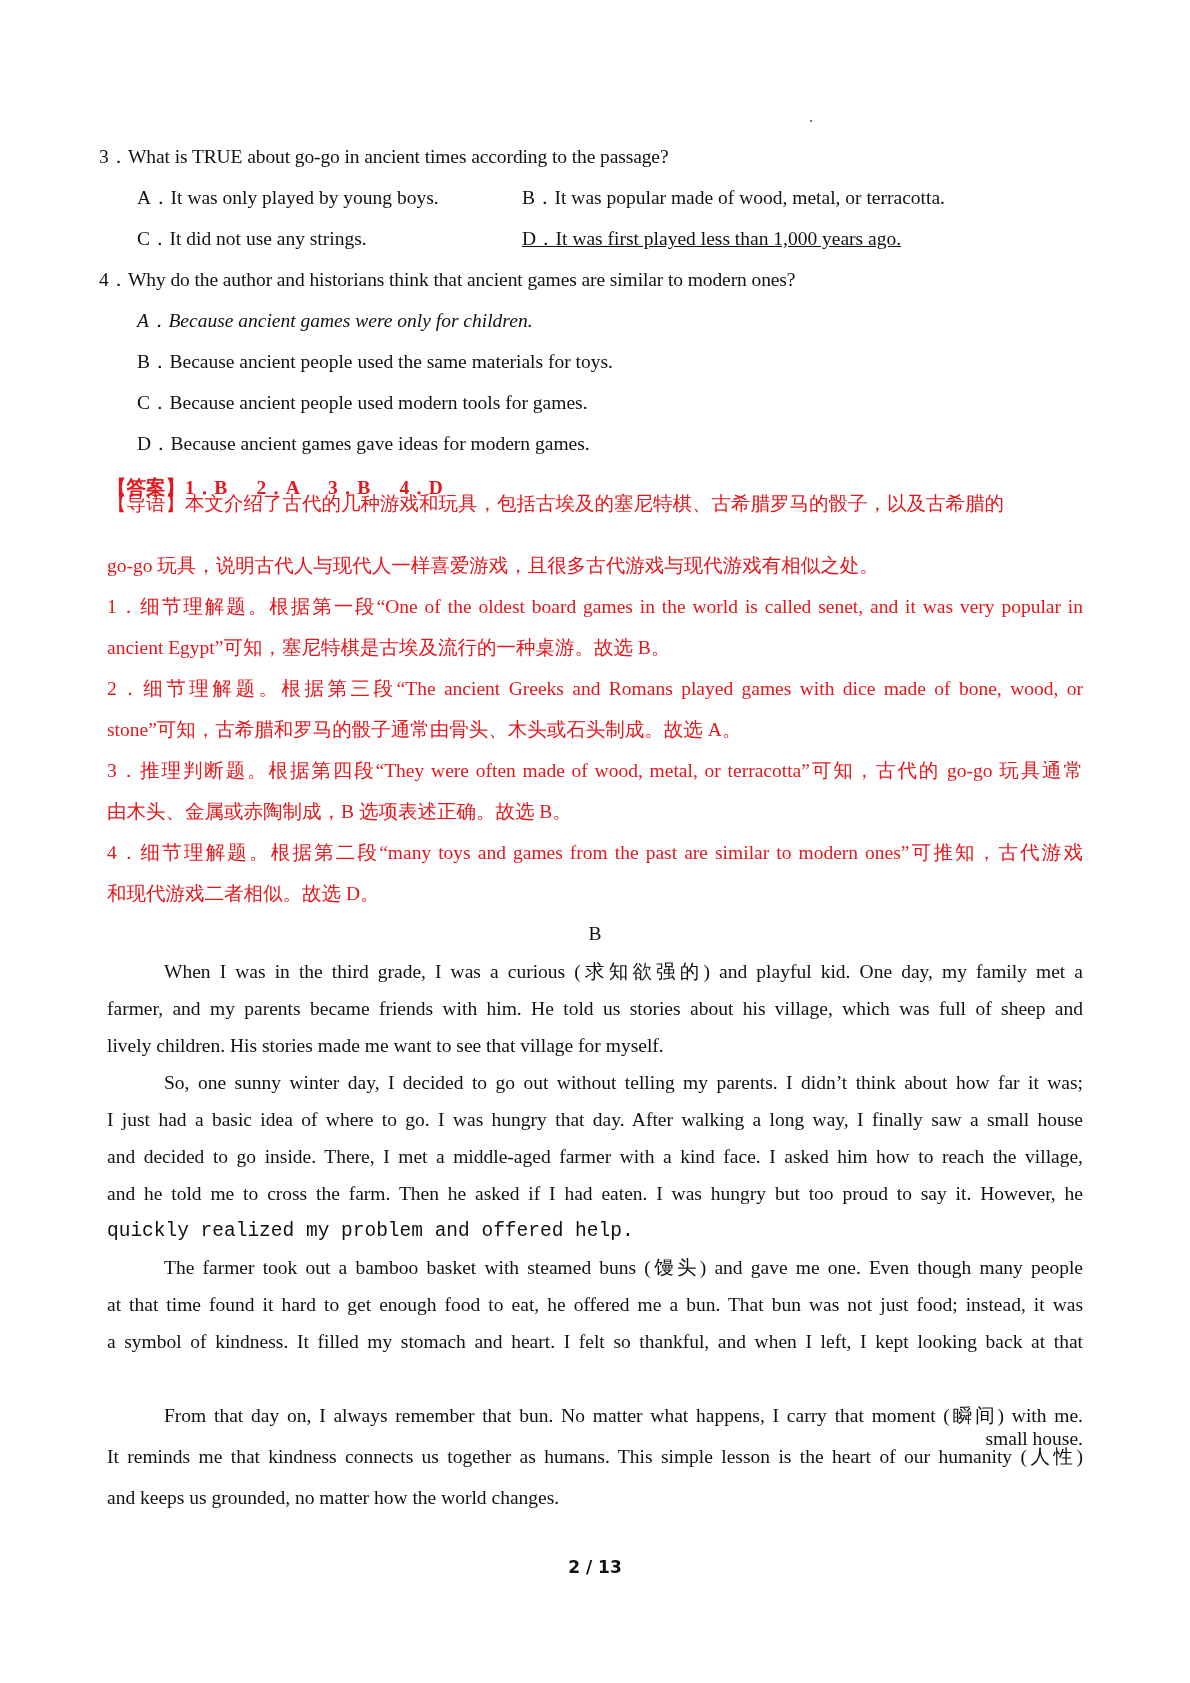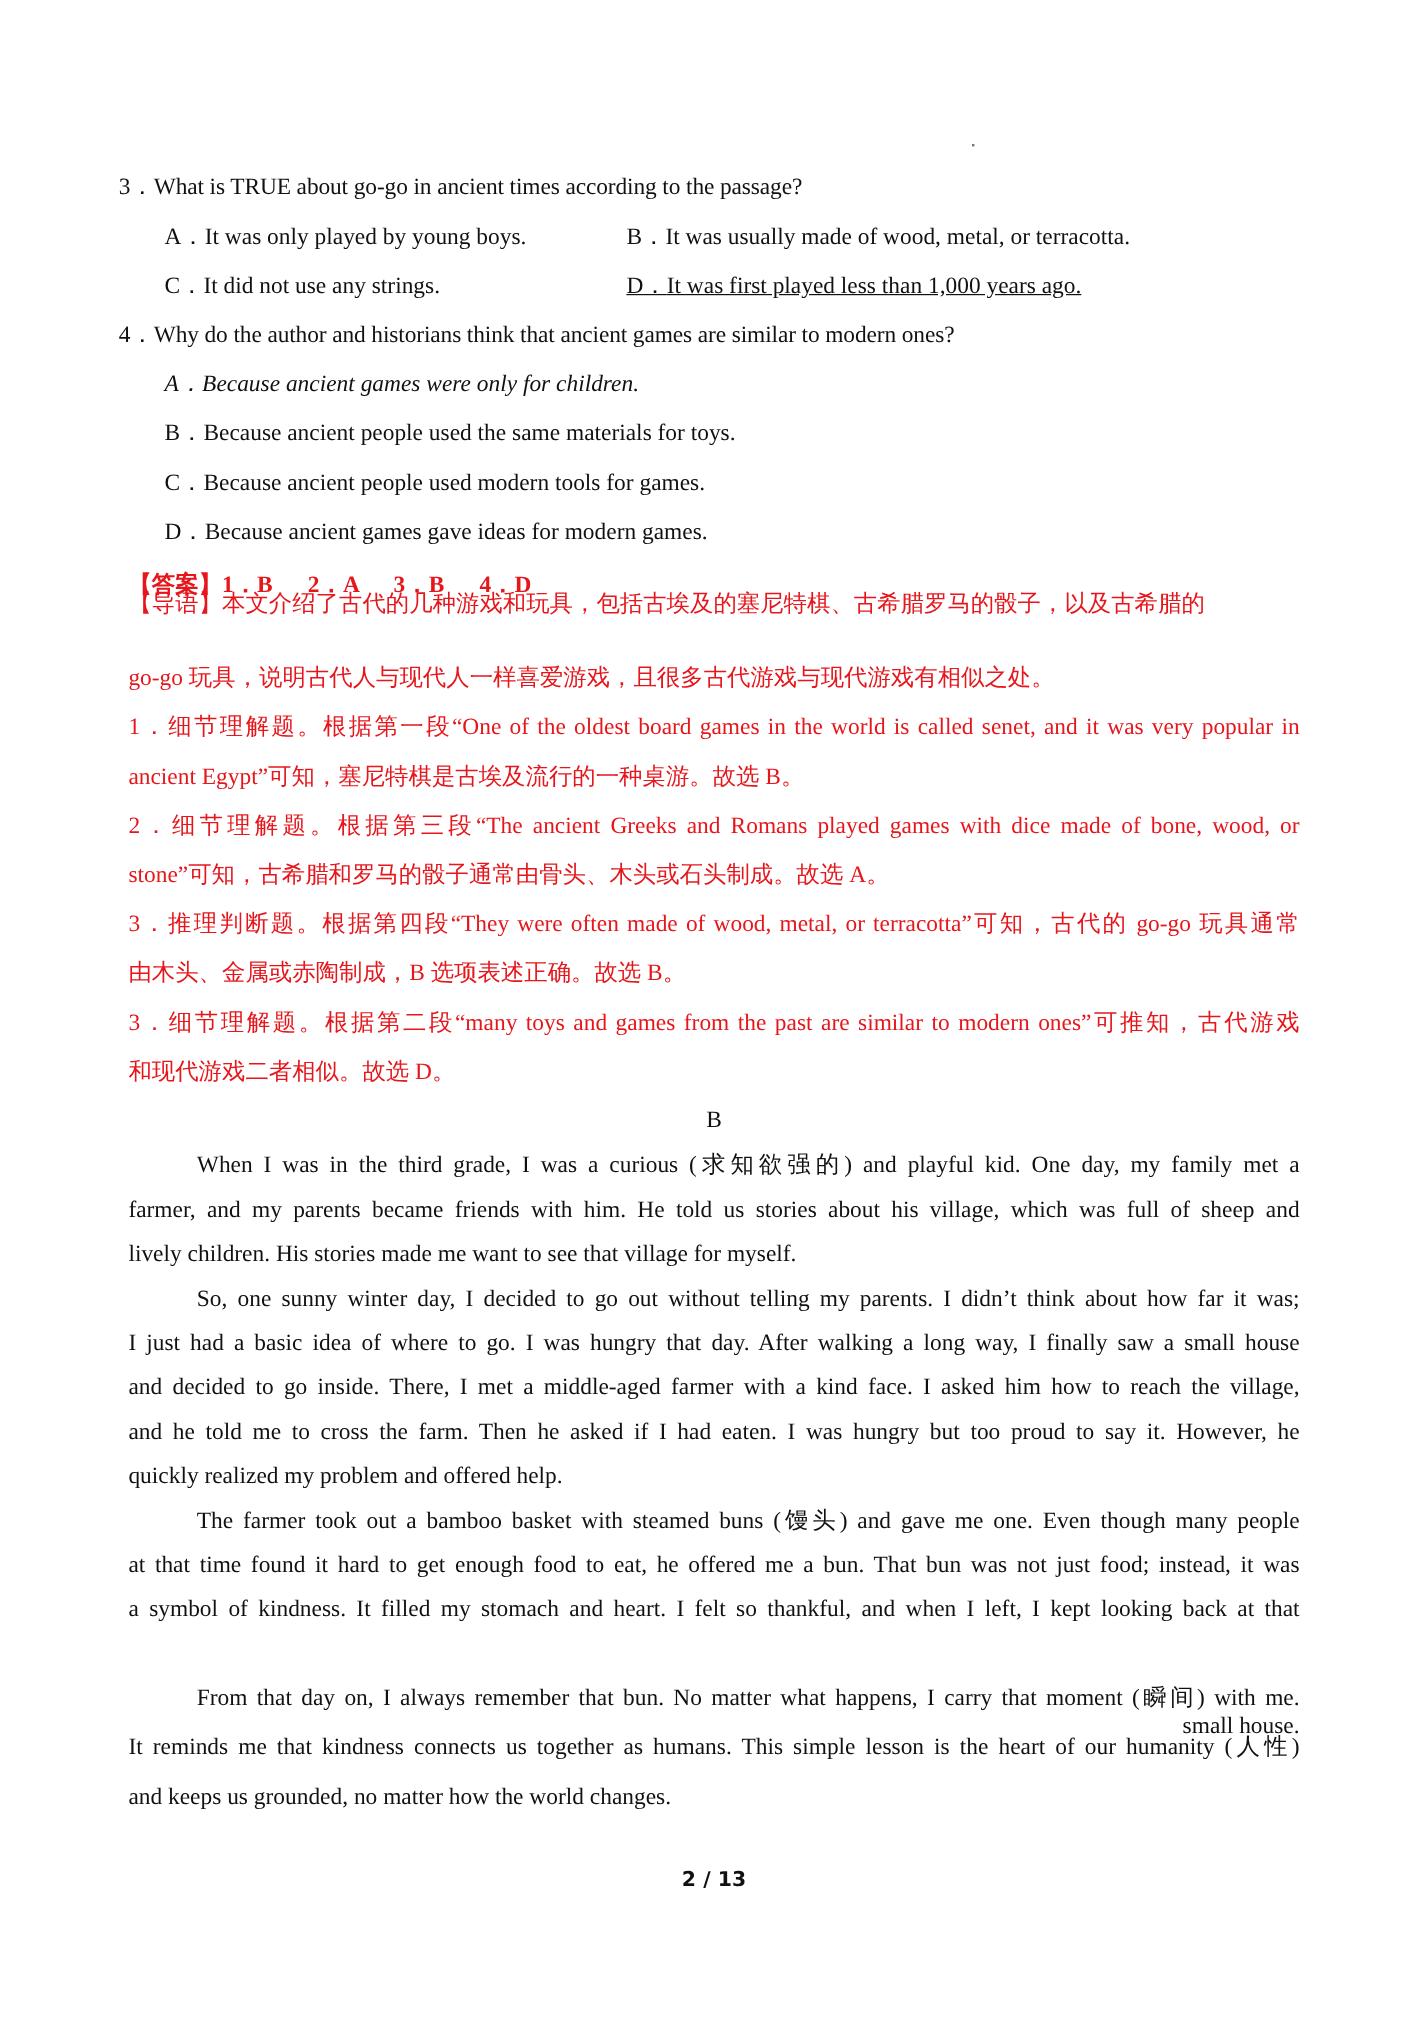--- a/index.html
+++ b/index.html
@@ -24,21 +24,21 @@
 <div class="page">
   <div class="mark"></div>
 
   <div class="line q" style="top:143px;left:99px;">
     <span>3．</span><span>What is TRUE about go-go in ancient times according to the passage?</span>
   </div>
   <div class="line opt" style="top:184px;width:380px;">
     <span>A．</span><span>It was only played by young boys.</span>
   </div>
   <div class="line opt2" style="top:184px;width:500px;">
-    <span>B．</span><span>It was usually made of wood, metal, or terracotta.</span>
+    <span>B．</span><span>It was popular made of wood, metal, or terracotta.</span>
   </div>
   <div class="line opt" style="top:225px;width:380px;">
     <span>C．</span><span>It did not use any strings.</span>
   </div>
   <div class="line opt2" style="top:225px;width:500px;text-decoration:underline;">
     <span>D．</span><span>It was first played less than 1,000 years ago.</span>
   </div>
 
   <div class="line q" style="top:266px;left:99px;">
     <span>4．</span><span>Why do the author and historians think that ancient games are similar to modern ones?</span>
@@ -64,34 +64,34 @@
     <span>【导语】</span><span>本文介绍了古代的几种游戏和玩具，包括古埃及的塞尼特棋、古希腊罗马的骰子，以及古希腊的</span>
   </div>
   <div class="line red" style="top:552px;">go-go 玩具，说明古代人与现代人一样喜爱游戏，且很多古代游戏与现代游戏有相似之处。</div>
 
   <div class="line red just" style="top:593px;">1．细节理解题。根据第一段“One of the oldest board games in the world is called senet, and it was very popular in</div>
   <div class="line red" style="top:634px;font-family:Liberation Serif, serif;">ancient Egypt”可知，塞尼特棋是古埃及流行的一种桌游。故选 B。</div>
   <div class="line red just" style="top:675px;">2．细节理解题。根据第三段“The ancient Greeks and Romans played games with dice made of bone, wood, or</div>
   <div class="line red" style="top:716px;">stone”可知，古希腊和罗马的骰子通常由骨头、木头或石头制成。故选 A。</div>
   <div class="line red just" style="top:757px;">3．推理判断题。根据第四段“They were often made of wood, metal, or terracotta”可知，古代的 go-go 玩具通常</div>
   <div class="line red" style="top:798px;">由木头、金属或赤陶制成，B 选项表述正确。故选 B。</div>
-  <div class="line red just" style="top:839px;">3．细节理解题。根据第二段“many toys and games from the past are similar to modern ones”可推知，古代游戏</div>
+  <div class="line red just" style="top:839px;">4．细节理解题。根据第二段“many toys and games from the past are similar to modern ones”可推知，古代游戏</div>
   <div class="line red" style="top:880px;">和现代游戏二者相似。故选 D。</div>
 
   <div class="line center" style="top:920px;">B</div>
 
   <div class="line just indent" style="top:958px;">When I was in the third grade, I was a curious (求知欲强的) and playful kid. One day, my family met a</div>
   <div class="line just" style="top:995px;">farmer, and my parents became friends with him. He told us stories about his village, which was full of sheep and</div>
   <div class="line" style="top:1032px;">lively children. His stories made me want to see that village for myself.</div>
 
   <div class="line just indent" style="top:1069px;">So, one sunny winter day, I decided to go out without telling my parents. I didn’t think about how far it was;</div>
   <div class="line just" style="top:1106px;">I just had a basic idea of where to go. I was hungry that day. After walking a long way, I finally saw a small house</div>
   <div class="line just" style="top:1143px;">and decided to go inside. There, I met a middle-aged farmer with a kind face. I asked him how to reach the village,</div>
   <div class="line just" style="top:1180px;">and he told me to cross the farm. Then he asked if I had eaten. I was hungry but too proud to say it. However, he</div>
-  <div class="line" style="top:1217px;">quickly realized my problem and offered help.</div>
+  <div class="line" style="top:1217px;font-family:Liberation Mono, monospace;">quickly realized my problem and offered help.</div>
 
   <div class="line just indent" style="top:1254px;">The farmer took out a bamboo basket with steamed buns (馒头) and gave me one. Even though many people</div>
   <div class="line just" style="top:1291px;">at that time found it hard to get enough food to eat, he offered me a bun. That bun was not just food; instead, it was</div>
   <div class="line just" style="top:1328px;">a symbol of kindness. It filled my stomach and heart. I felt so thankful, and when I left, I kept looking back at that</div>
   <div class="line" style="top:1425px;text-align:right;">small house.</div>
 
   <div class="line just indent" style="top:1402px;">From that day on, I always remember that bun. No matter what happens, I carry that moment (瞬间) with me.</div>
   <div class="line just" style="top:1443px;">It reminds me that kindness connects us together as humans. This simple lesson is the heart of our humanity (人性)</div>
   <div class="line" style="top:1484px;">and keeps us grounded, no matter how the world changes.</div>
 

